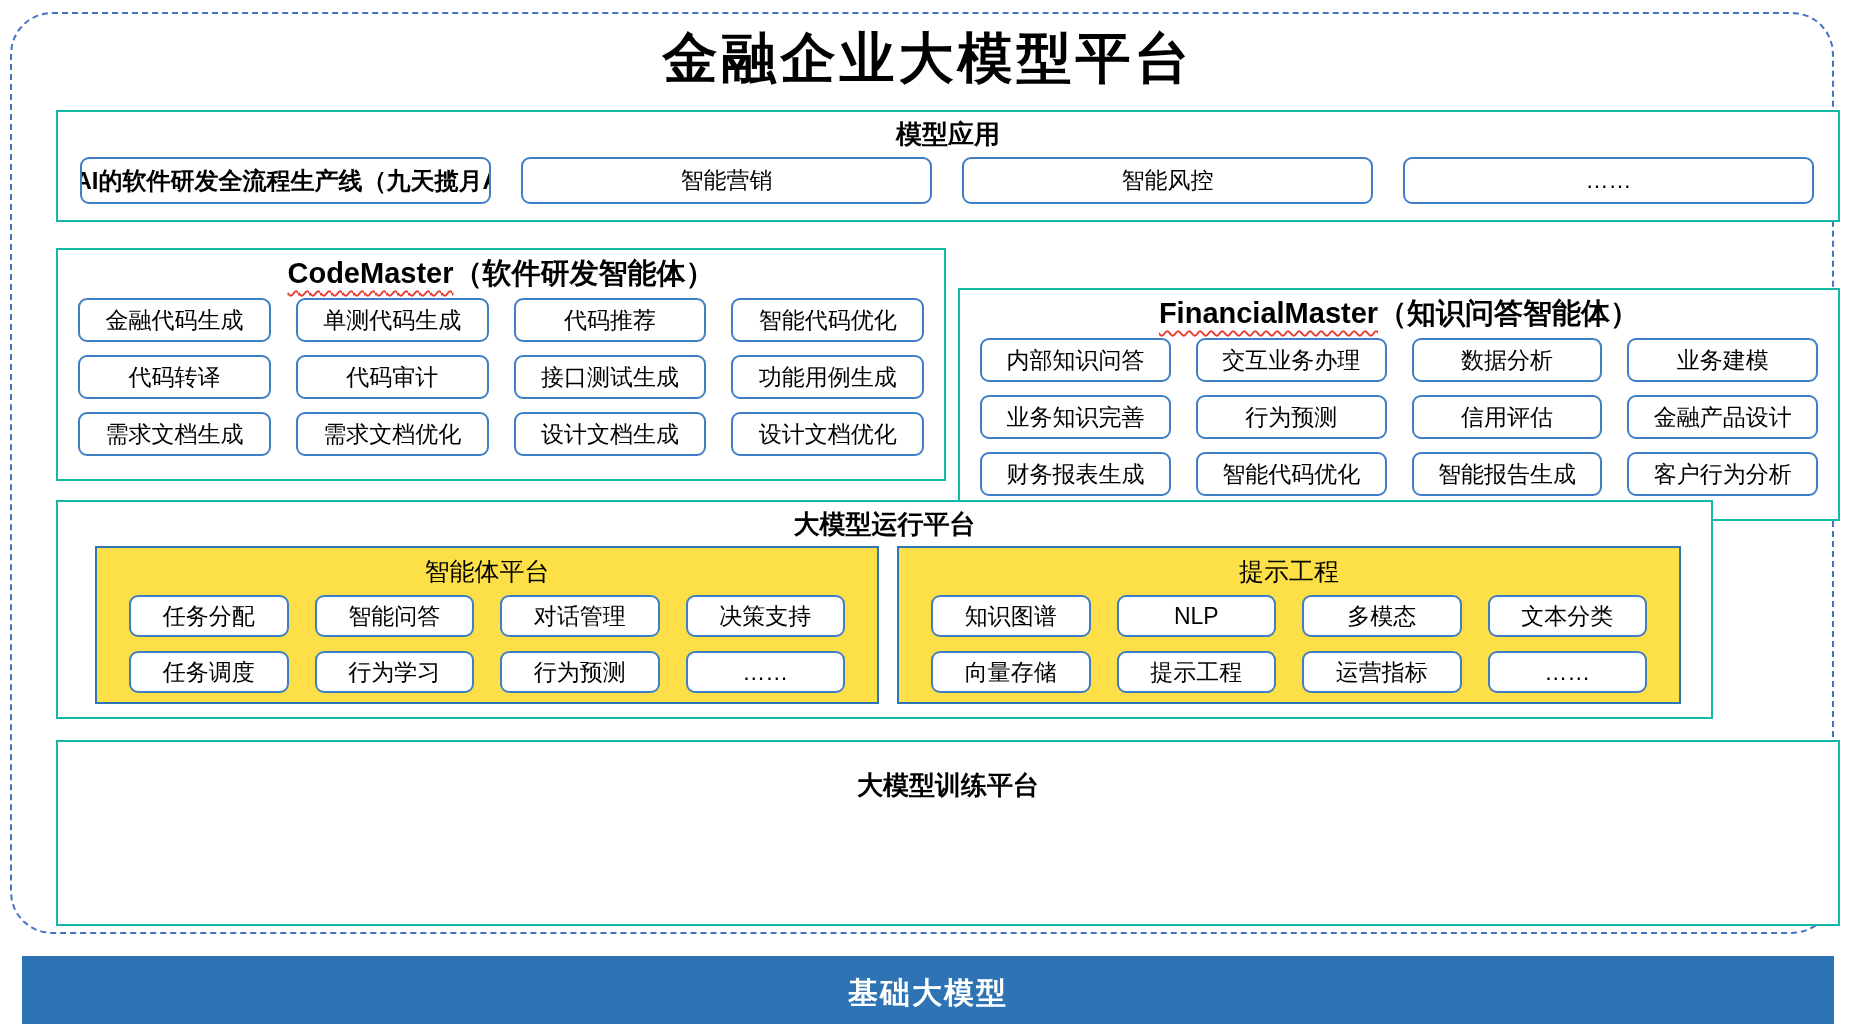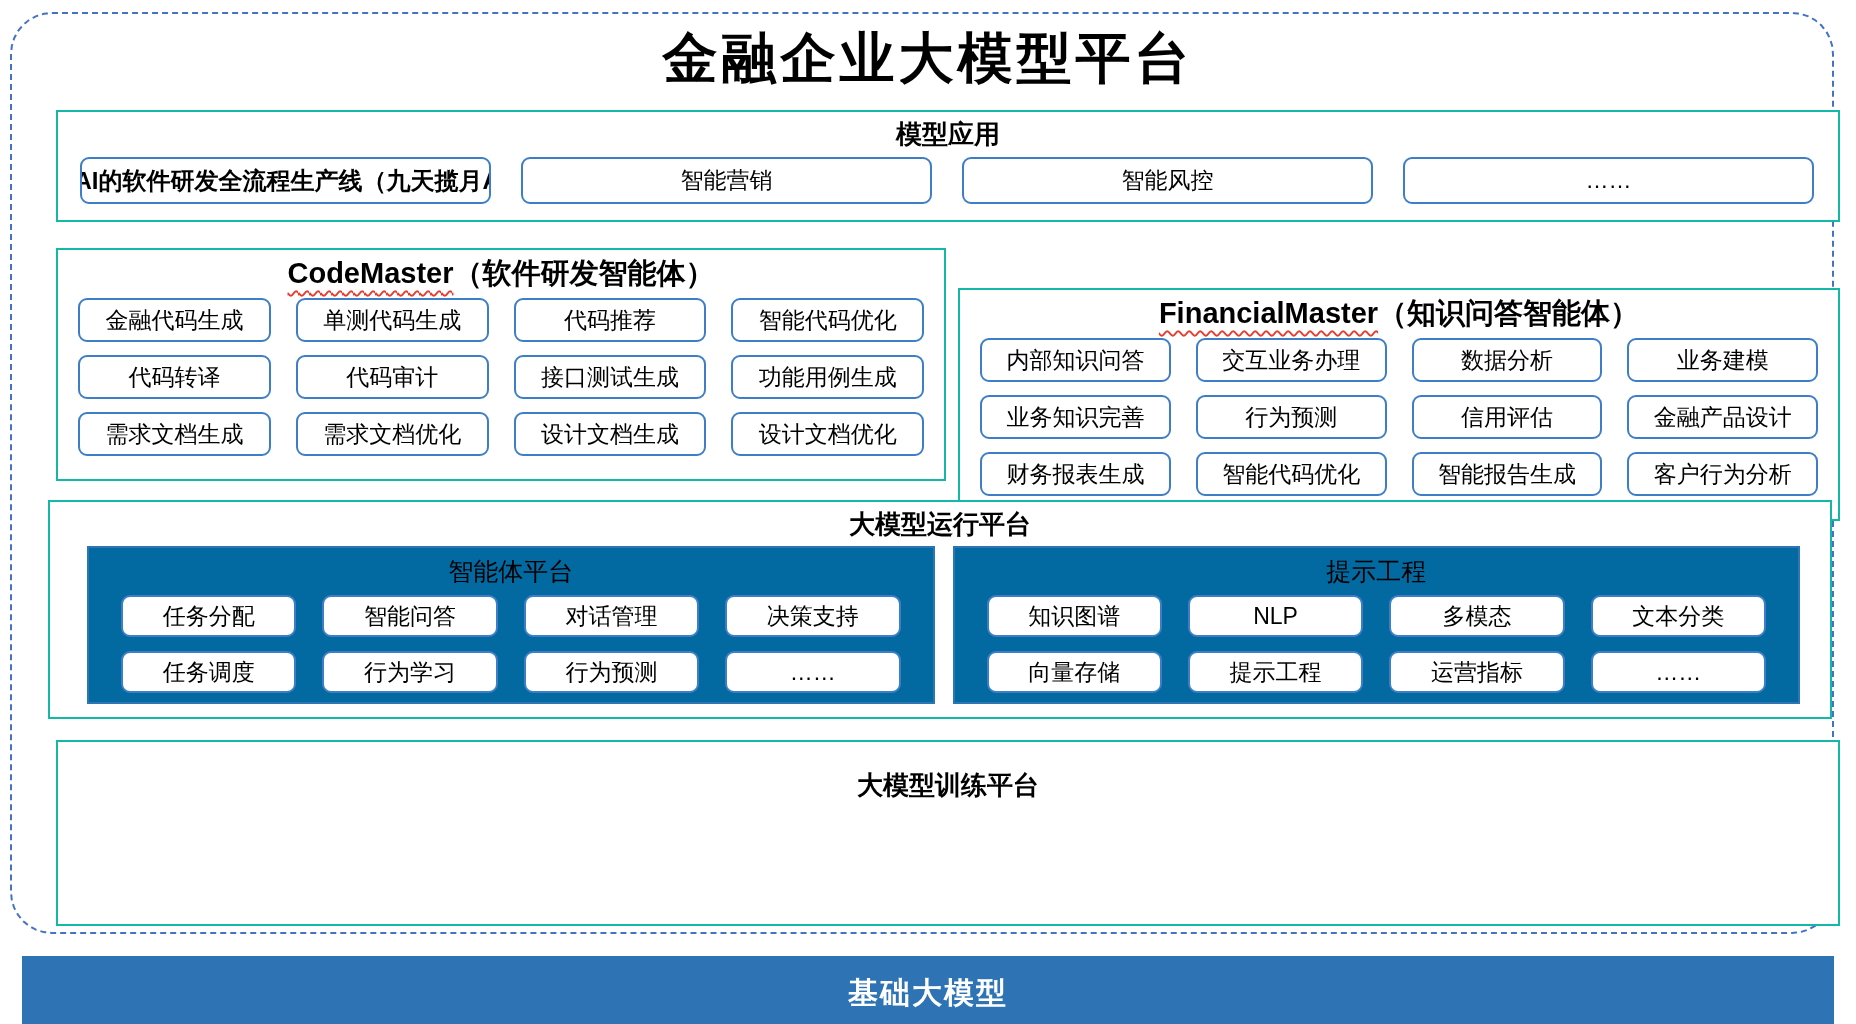--- a/index.html
+++ b/index.html
@@ -51,23 +51,23 @@
     text-decoration-line:underline; text-decoration-style:wavy;
     text-decoration-color:#e73b2f; text-decoration-thickness:2px;
     text-underline-offset:7px; text-decoration-skip-ink:none;
   }
   .agent-grid {
     display:grid; grid-template-columns:repeat(4,1fr);
     column-gap:25px; row-gap:13px; padding:0 20px;
   }
 
   
-  .sec-run { left:48px; top:500px; width:1784px; height:219px; padding-top:5px; }
+  .sec-run { left:56px; top:500px; width:1657px; height:219px; padding-top:5px; }
   .runtime-body { display:flex; gap:18px; padding:5px 30px 0 37px; }
-  .sub-box { flex:1; border:2px solid #2E75B6; height:158px; background:#0369a1; }
+  .sub-box { flex:1; border:2px solid #2E75B6; height:158px; background:#fde047; }
   .sub-header { text-align:center; font-size:25px; font-weight:normal; line-height:32px; margin:7px 0 8px; }
   .sub-grid {
     display:grid; grid-template-columns:repeat(4,1fr);
     column-gap:26px; row-gap:14px; padding:0 32px;
   }
   .sub-grid .item-box { height:42px; }
 
   
   .sec-train { left:56px; top:740px; width:1784px; height:186px; padding-top:26px; }
   .train-grid {

